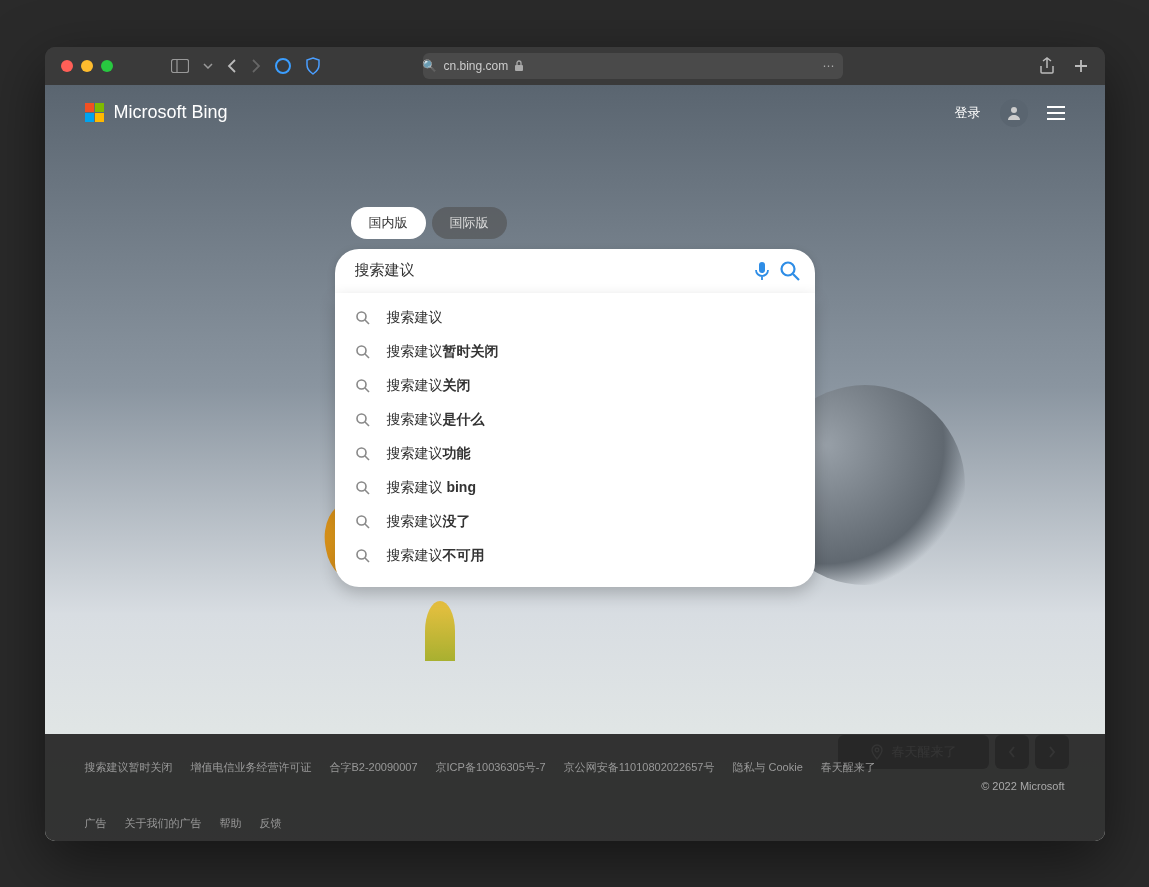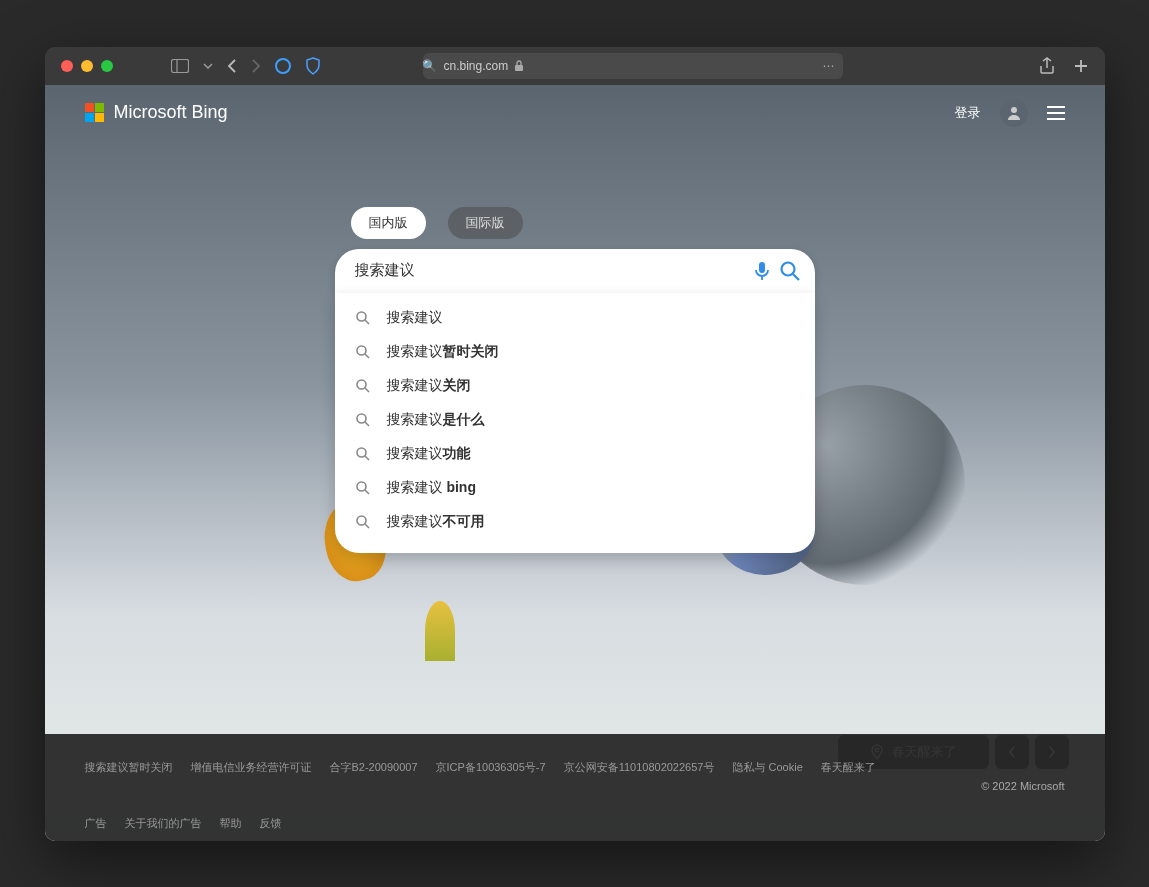--- a/index.html
+++ b/index.html
@@ -33,21 +33,21 @@
 .logo-text { color: #fff; font-size: 18px; font-weight: 400; }
 .nav-links { display: flex; gap: 30px; margin-left: 60px; }
 .nav-link { color: #fff; font-size: 14px; text-decoration: none; cursor: pointer; }
 .more-dots { color: #fff; font-size: 18px; letter-spacing: 2px; cursor: pointer; }
 .header-right { margin-left: auto; display: flex; align-items: center; gap: 19px; }
 .login-text { color: #fff; font-size: 13px; cursor: pointer; }
 .avatar { width: 28px; height: 28px; border-radius: 50%; background: #5a6570; display: flex; align-items: center; justify-content: center; color: #ccc; cursor: pointer; }
 .hamburger { display: flex; flex-direction: column; gap: 4px; cursor: pointer; }
 .hamburger span { width: 18px; height: 2px; background: #fff; }
 .search-area { position: absolute; top: 122px; left: 50%; transform: translateX(-50%); width: 480px; }
-.scope-tabs { display: flex; gap: 22px; margin-bottom: 10px; margin-left: 16px; }
+.scope-tabs { display: flex; gap: 6px; margin-bottom: 10px; margin-left: 16px; }
 .scope-tab { padding: 7px 18px; border-radius: 18px; font-size: 13px; cursor: pointer; }
 .scope-tab.active { background: #fff; color: #333; }
 .scope-tab.inactive { background: rgba(80,80,80,0.6); color: #ddd; }
 .search-box { height: 44px; background: #fff; border-radius: 24px 24px 0 0; display: flex; align-items: center; padding: 0 14px 0 20px; box-shadow: 0 2px 8px rgba(0,0,0,0.15); }
 .search-input { flex: 1; border: none; outline: none; font-size: 15px; color: #333; }
 .mic-icon { color: #2e8de6; margin: 0 8px; cursor: pointer; }
 .search-icon { color: #2e8de6; cursor: pointer; }
 .suggestions { background: #fff; border-radius: 0 0 24px 24px; padding: 8px 0 14px; box-shadow: 0 6px 16px rgba(0,0,0,0.2); }
 .suggestion { display: flex; align-items: center; gap: 16px; padding: 8px 20px; cursor: pointer; }
 .sug-icon { color: #888; flex-shrink: 0; }
@@ -240,20 +240,29 @@
             </span>
             <span class="sug-text">搜索建议<span class="bold"> bing</span></span>
           </div>
           <div class="suggestion">
             <span class="sug-icon">
               <svg width="16" height="16" viewBox="0 0 16 16">
                 <circle cx="6.5" cy="6.5" r="4.5" fill="none" stroke="#888" stroke-width="1.6"></circle>
                 <line x1="10" y1="10" x2="14" y2="14" stroke="#888" stroke-width="1.6"></line>
               </svg>
             </span>
+            <span class="sug-text">搜索建议<span class="bold">没了</span></span>
+          </div>
+          <div class="suggestion">
+            <span class="sug-icon">
+              <svg width="16" height="16" viewBox="0 0 16 16">
+                <circle cx="6.5" cy="6.5" r="4.5" fill="none" stroke="#888" stroke-width="1.6"></circle>
+                <line x1="10" y1="10" x2="14" y2="14" stroke="#888" stroke-width="1.6"></line>
+              </svg>
+            </span>
             <span class="sug-text">搜索建议<span class="bold">不可用</span></span>
           </div>
         </div>
     </div>
 
     <div class="bottom-right">
       <div class="info-pill">
         <svg width="14" height="16" viewBox="0 0 14 16">
             <path d="M7 1a5 5 0 015 5c0 3-5 9-5 9S2 9 2 6a5 5 0 015-5z" fill="none" stroke="#fff" stroke-width="1.3"></path>
             <circle cx="7" cy="6" r="1.8" fill="none" stroke="#fff" stroke-width="1.3"></circle>

